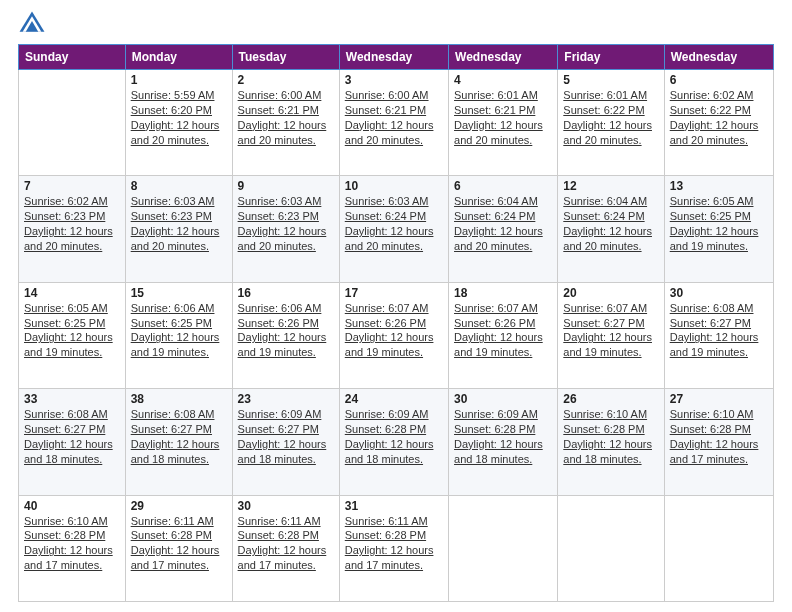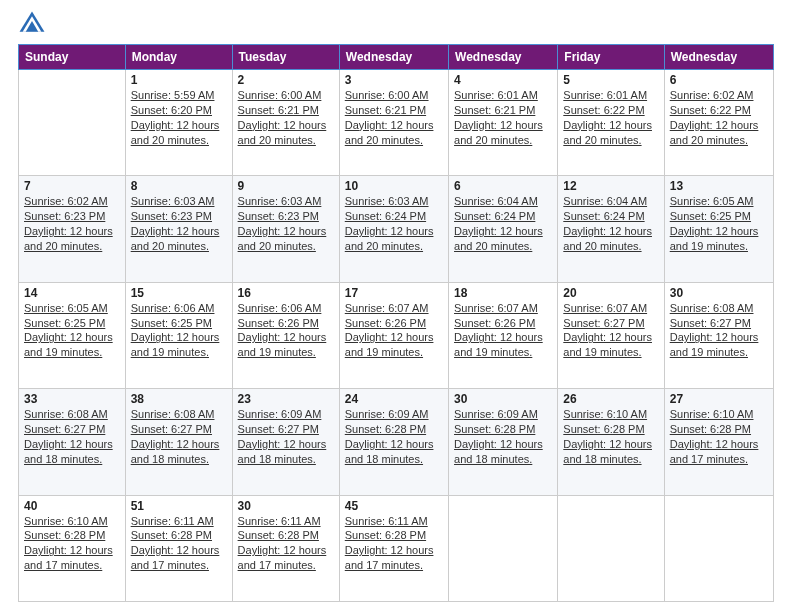--- a/index.html
+++ b/index.html
@@ -253,29 +253,29 @@
             <span class="day-number">27</span>
             <div class="day-info">Sunrise: 6:10 AM<br>Sunset: 6:28 PM<br>Daylight: 12 hours<br>and 17 minutes.</div>
           </td>
         </tr>
         <tr>
           <td>
             <span class="day-number">40</span>
             <div class="day-info">Sunrise: 6:10 AM<br>Sunset: 6:28 PM<br>Daylight: 12 hours<br>and 17 minutes.</div>
           </td>
           <td>
-            <span class="day-number">51</span>
+            <span class="day-number">29</span>
             <div class="day-info">Sunrise: 6:11 AM<br>Sunset: 6:28 PM<br>Daylight: 12 hours<br>and 17 minutes.</div>
           </td>
           <td>
             <span class="day-number">30</span>
             <div class="day-info">Sunrise: 6:11 AM<br>Sunset: 6:28 PM<br>Daylight: 12 hours<br>and 17 minutes.</div>
           </td>
           <td>
-            <span class="day-number">45</span>
+            <span class="day-number">31</span>
             <div class="day-info">Sunrise: 6:11 AM<br>Sunset: 6:28 PM<br>Daylight: 12 hours<br>and 17 minutes.</div>
           </td>
           <td class="empty-cell"></td>
           <td class="empty-cell"></td>
           <td class="empty-cell"></td>
         </tr>
       </tbody>
   </table>
 </div>
 

